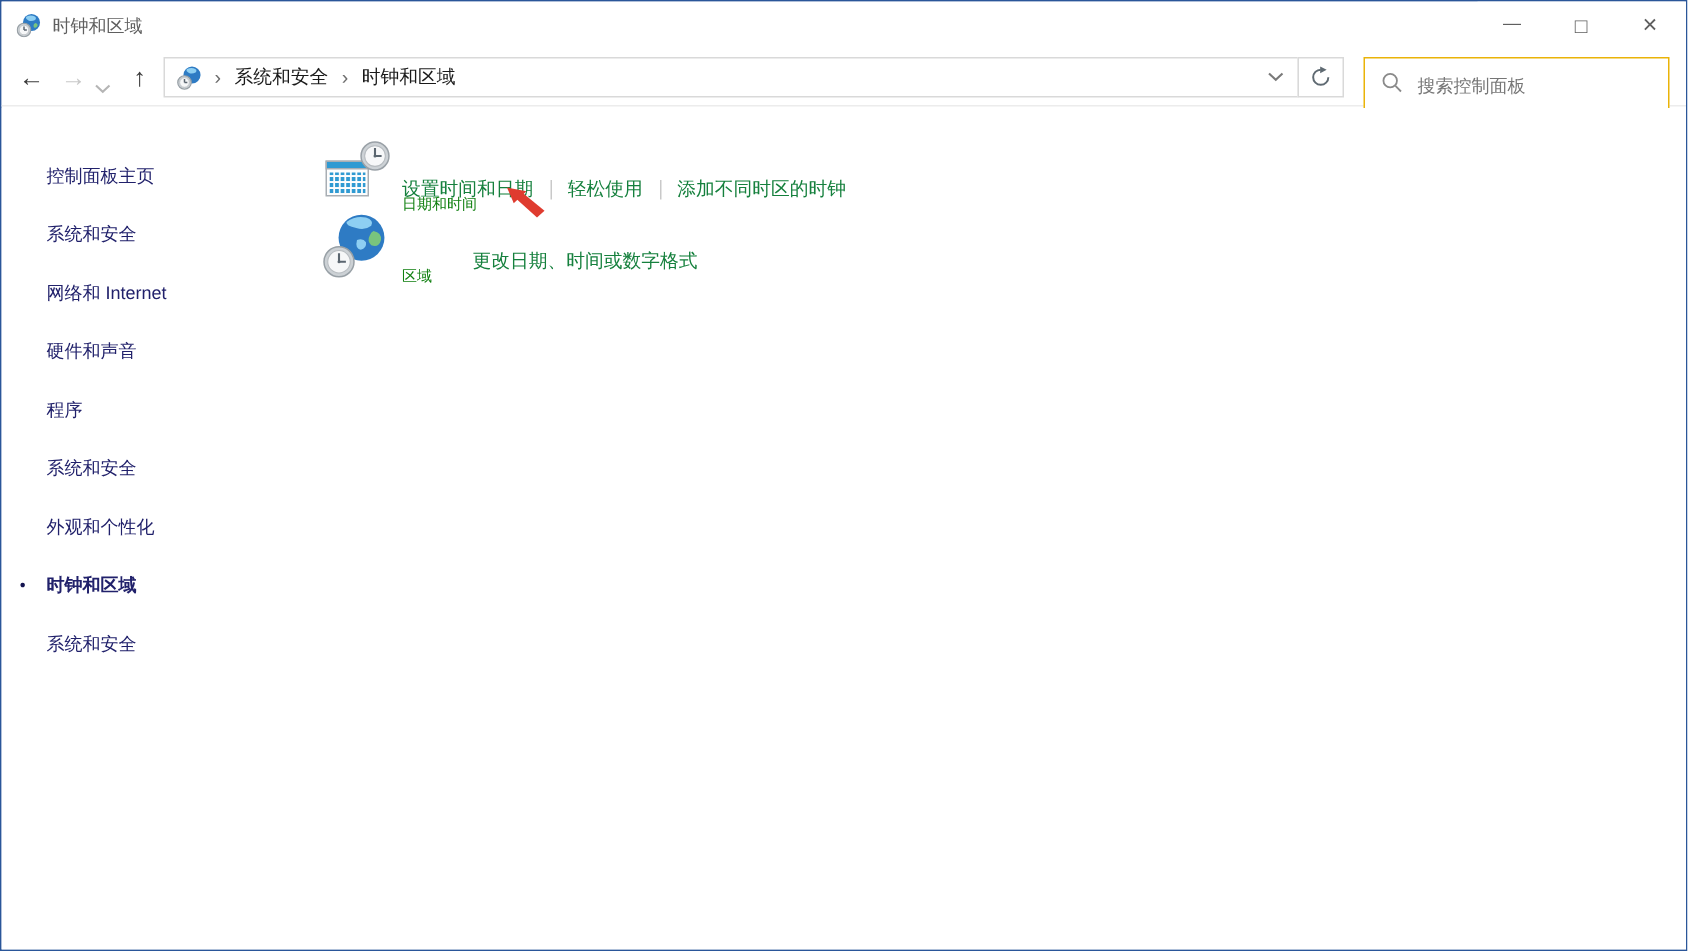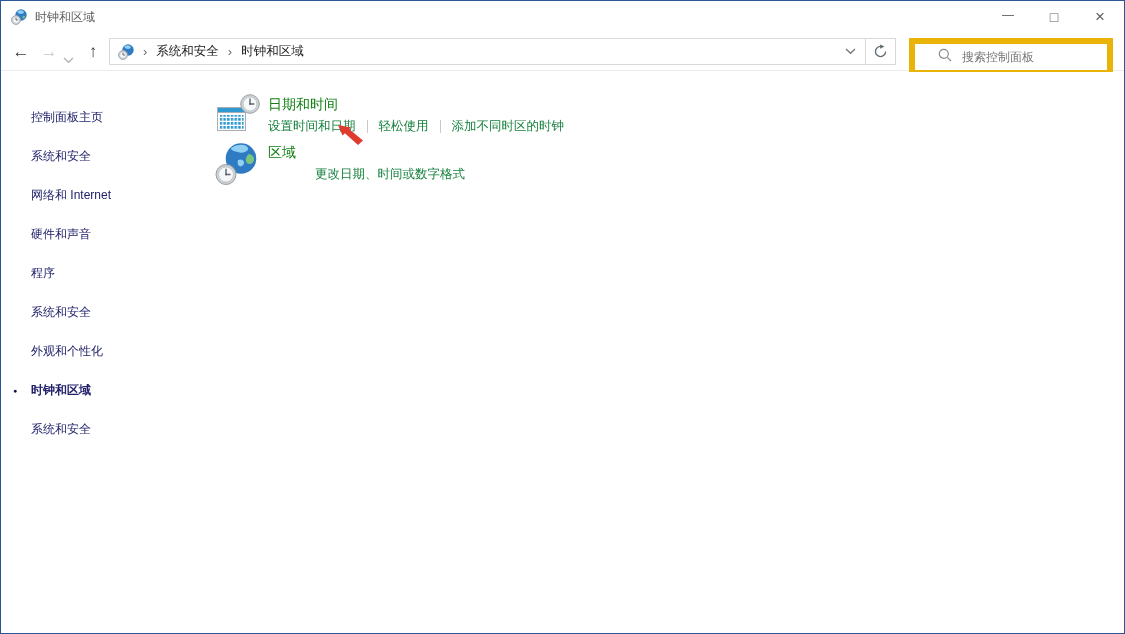--- a/index.html
+++ b/index.html
@@ -48,22 +48,22 @@
   .crumb { white-space:nowrap; cursor:default; }
   .addr-spacer { flex:1; }
   .addr-drop { width:30px; height:25px; display:flex; align-items:center; justify-content:center; }
   .refresh-btn {
     position:absolute; left:864px; top:5px; width:31px; height:27px;
     border:1px solid #d9d9d9; background:#fff;
     display:flex; align-items:center; justify-content:center;
   }
   .searchbox {
     position:absolute; left:908px; top:5px; width:204px; height:38px;
-    border:6px solid #eab308; background:#fff;
-    display:flex; align-items:center;padding-left:12px;
+    border:1px solid #eab308; background:#fff;
+    display:flex; align-items:center;
   }
   .search-icon { margin:0 10px 0 11px; flex:0 0 auto; }
   .searchbox input {
     border:none; outline:none; flex:1; font-size:12px; color:#333; min-width:0;
     font-family:"Liberation Sans","DejaVu Sans",sans-serif;
   }
   .searchbox input::placeholder { color:#767676; opacity:1; }
   
   .content { position:absolute; top:71px; left:0; right:0; bottom:0; background:#fff; }
   .sidebar { position:absolute; left:30px; top:18px; }
@@ -74,22 +74,22 @@
   .side-item.home { margin-bottom:9px; }
   .side-item.active { font-weight:bold; }
   .side-bullet {
     position:absolute; left:-18px; top:0; font-size:7px; line-height:23px; color:#141450;
   }
   .main { position:absolute; left:215px; top:0; right:0; bottom:0; }
   .cat-icon { position:absolute; width:44px; height:44px; }
   .cat-icon.c1 { left:0; top:22px; }
   .cat-icon.c2 { left:-2px; top:70px; }
   .cat-title {
-    position:absolute; left:52px; font-size:14px; color:#118011;
-    line-height:19px; white-space:nowrap; cursor:default;
+    position:absolute; left:52px; font-size:10px; color:#118011;
+    line-height:19px; white-space:nowrap; cursor:default;margin-top:32px;
   }
   .cat-title.c1 { top:23px; }
   .cat-title.c2 { top:71px; }
   .task-row {
     position:absolute; left:52px; display:flex; align-items:center;
     font-size:12.5px; line-height:16px; white-space:nowrap;
   }
   .task-row.r1 { top:46px; }
   .task-row.r2 { top:94px;margin-left:47px; }
   .task-link { color:#15803d; cursor:default; }

